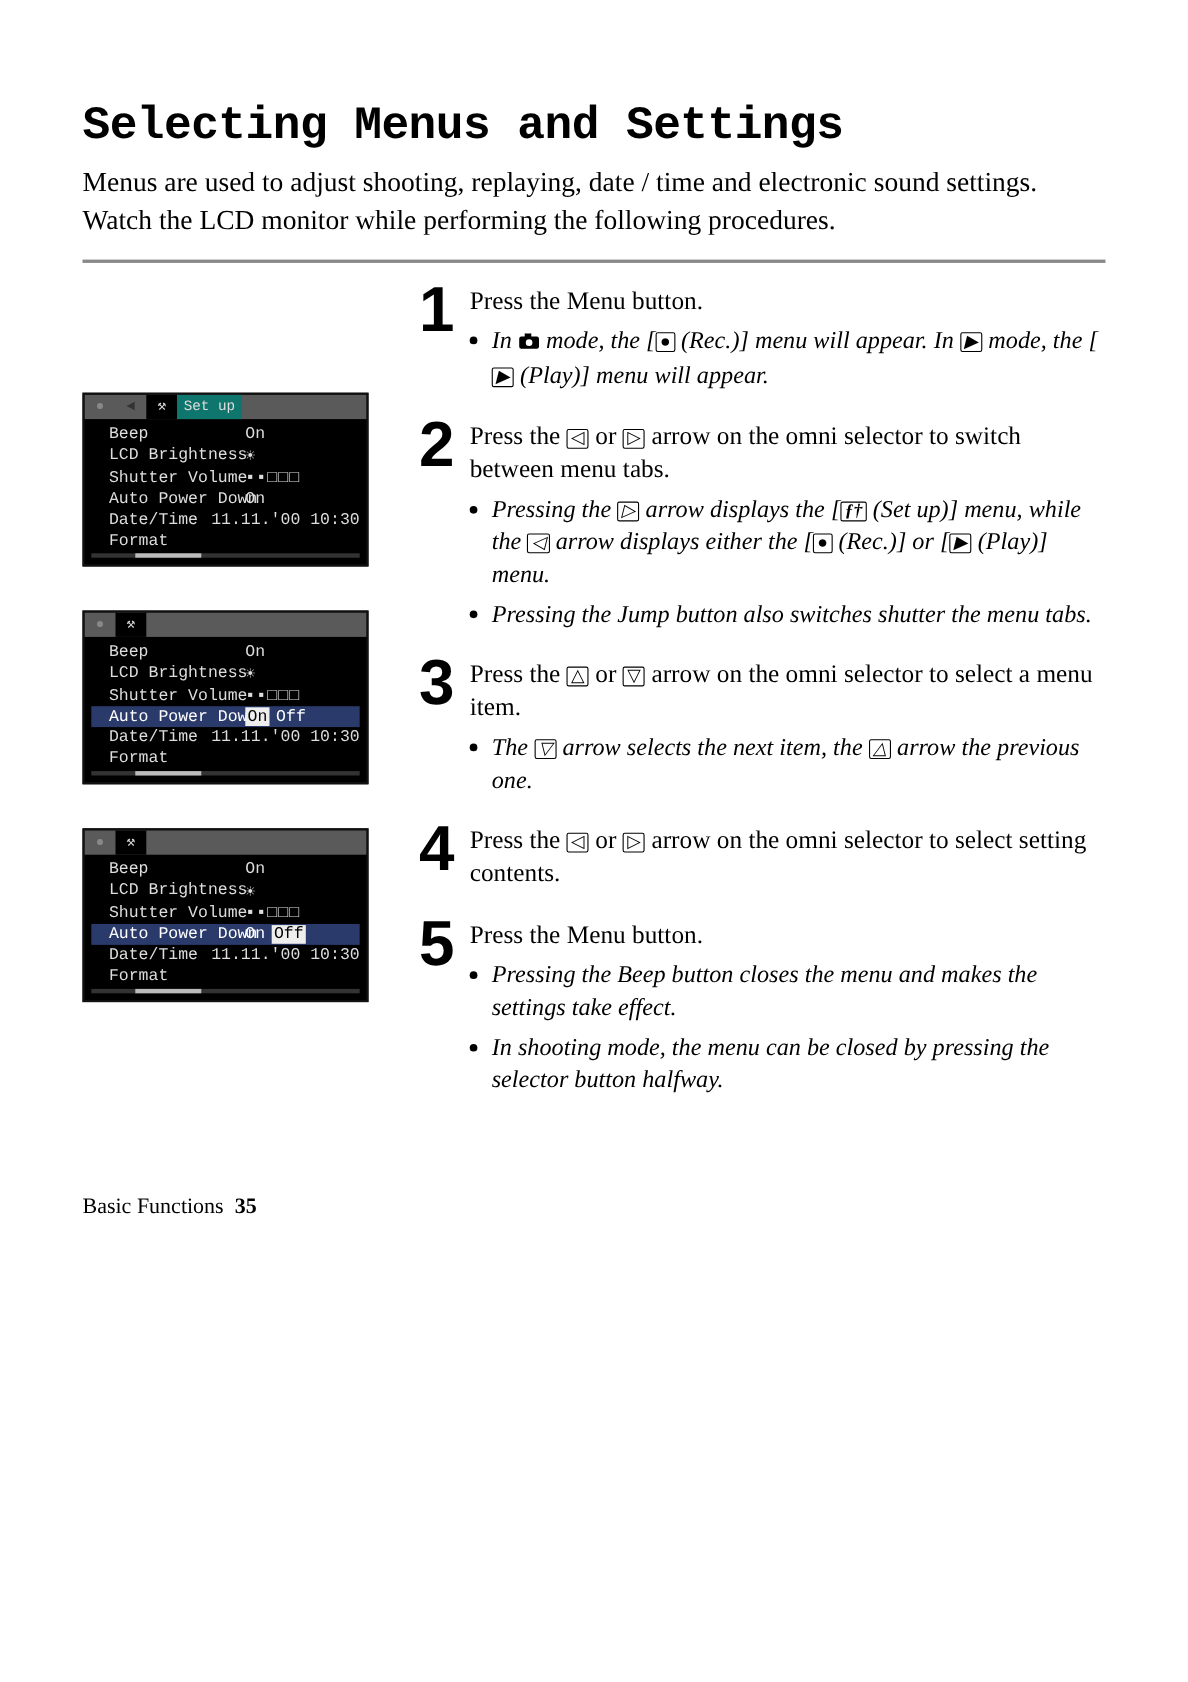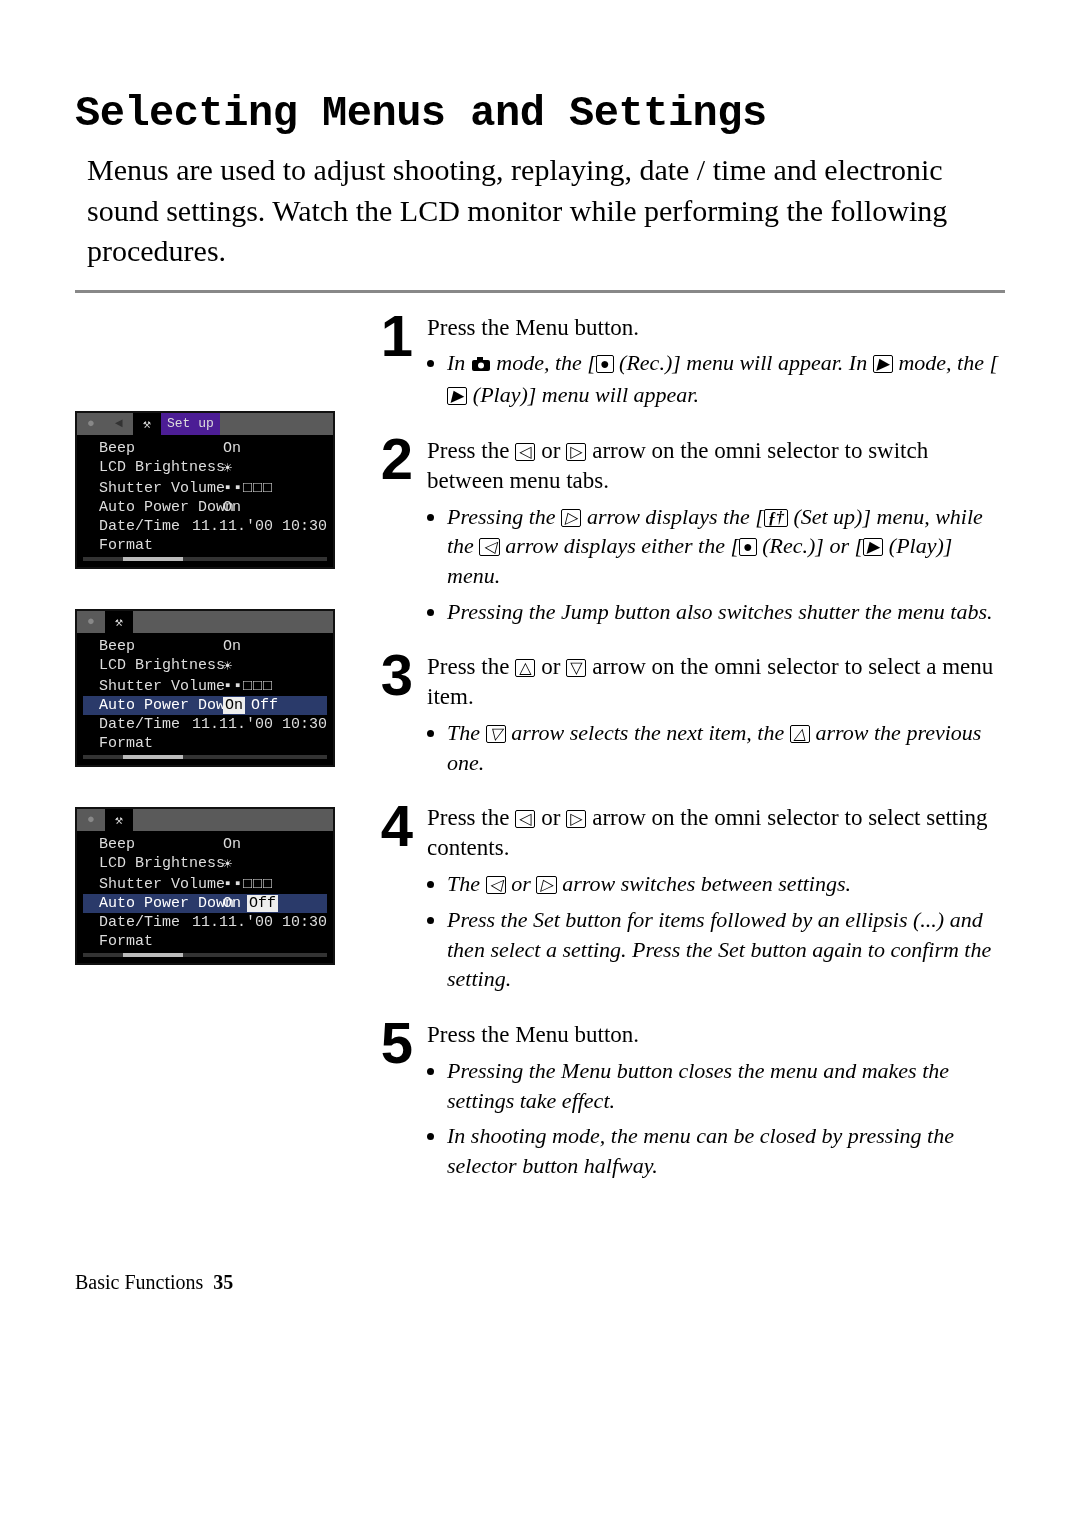--- a/index.html
+++ b/index.html
@@ -12,23 +12,23 @@
     background: #fff;
   }
   h1.title {
     font-family: Liberation Mono, monospace;
     font-weight: 900;
     font-size: 42px;
     margin: 0 0 12px 0;
     letter-spacing: -0.5px;
   }
   p.intro {
-    font-size: 30px;
+    font-size: 25px;
     line-height: 1.35;
-    margin: 0 0 18px 12px;
+    margin: 0 0 18px 0;
   }
   .rule {
     border-top: 3px solid #888;
     margin: 0 0 18px 0;
   }
   .cols {
     display: flex;
     gap: 28px;
   }
   .left {
@@ -103,21 +103,21 @@
     width: 28px;
     height: 22px;
     display: inline-flex;
     align-items: center;
     justify-content: center;
     color: #333;
   }
   .tab-ic.sel { background: #000; color: #ddd; }
   .tab-ic.dim { color: #888; }
   .tab-label {
-    background: #4c1d95;
+    background: #0f766e;
     color: #ddd;
     padding: 2px 6px;
     height: 22px;
     display: inline-flex;
     align-items: center;
   }
   .lcd-body { padding: 4px 6px 6px 6px; }
   .lcd-row {
     display: flex;
     justify-content: flex-start;
@@ -303,32 +303,28 @@
           <p class="step-head">Press the <span class="boxed">△</span> or <span class="boxed">▽</span> arrow on the omni selector to select a menu item.</p>
           <ul class="bullets">
             <li>The <span class="boxed">▽</span> arrow selects the next item, the <span class="boxed">△</span> arrow the previous one.</li>
           </ul>
         </div>
       </div>
       <div class="step">
         <div class="num">4</div>
         <div class="step-body">
           <p class="step-head">Press the <span class="boxed">◁</span> or <span class="boxed">▷</span> arrow on the omni selector to select setting contents.</p>
-          <ul class="bullets">
-            <li>The <span class="boxed">◁</span> or <span class="boxed">▷</span> arrow switches between settings.</li>
-            <li>Press the Set button for items followed by an ellipsis (...) and then select a setting. Press the Set button again to confirm the setting.</li>
-          </ul>
         </div>
       </div>
       <div class="step">
         <div class="num">5</div>
         <div class="step-body">
           <p class="step-head">Press the Menu button.</p>
           <ul class="bullets">
-            <li>Pressing the Menu button closes the menu and makes the settings take effect.</li>
+            <li>Pressing the Beep button closes the menu and makes the settings take effect.</li>
             <li>In shooting mode, the menu can be closed by pressing the selector button halfway.</li>
           </ul>
         </div>
       </div>
     </div>
 </div>
 
 <div class="footer">
   <span>Basic Functions</span>&nbsp;&nbsp;<b>35</b>
 </div>

